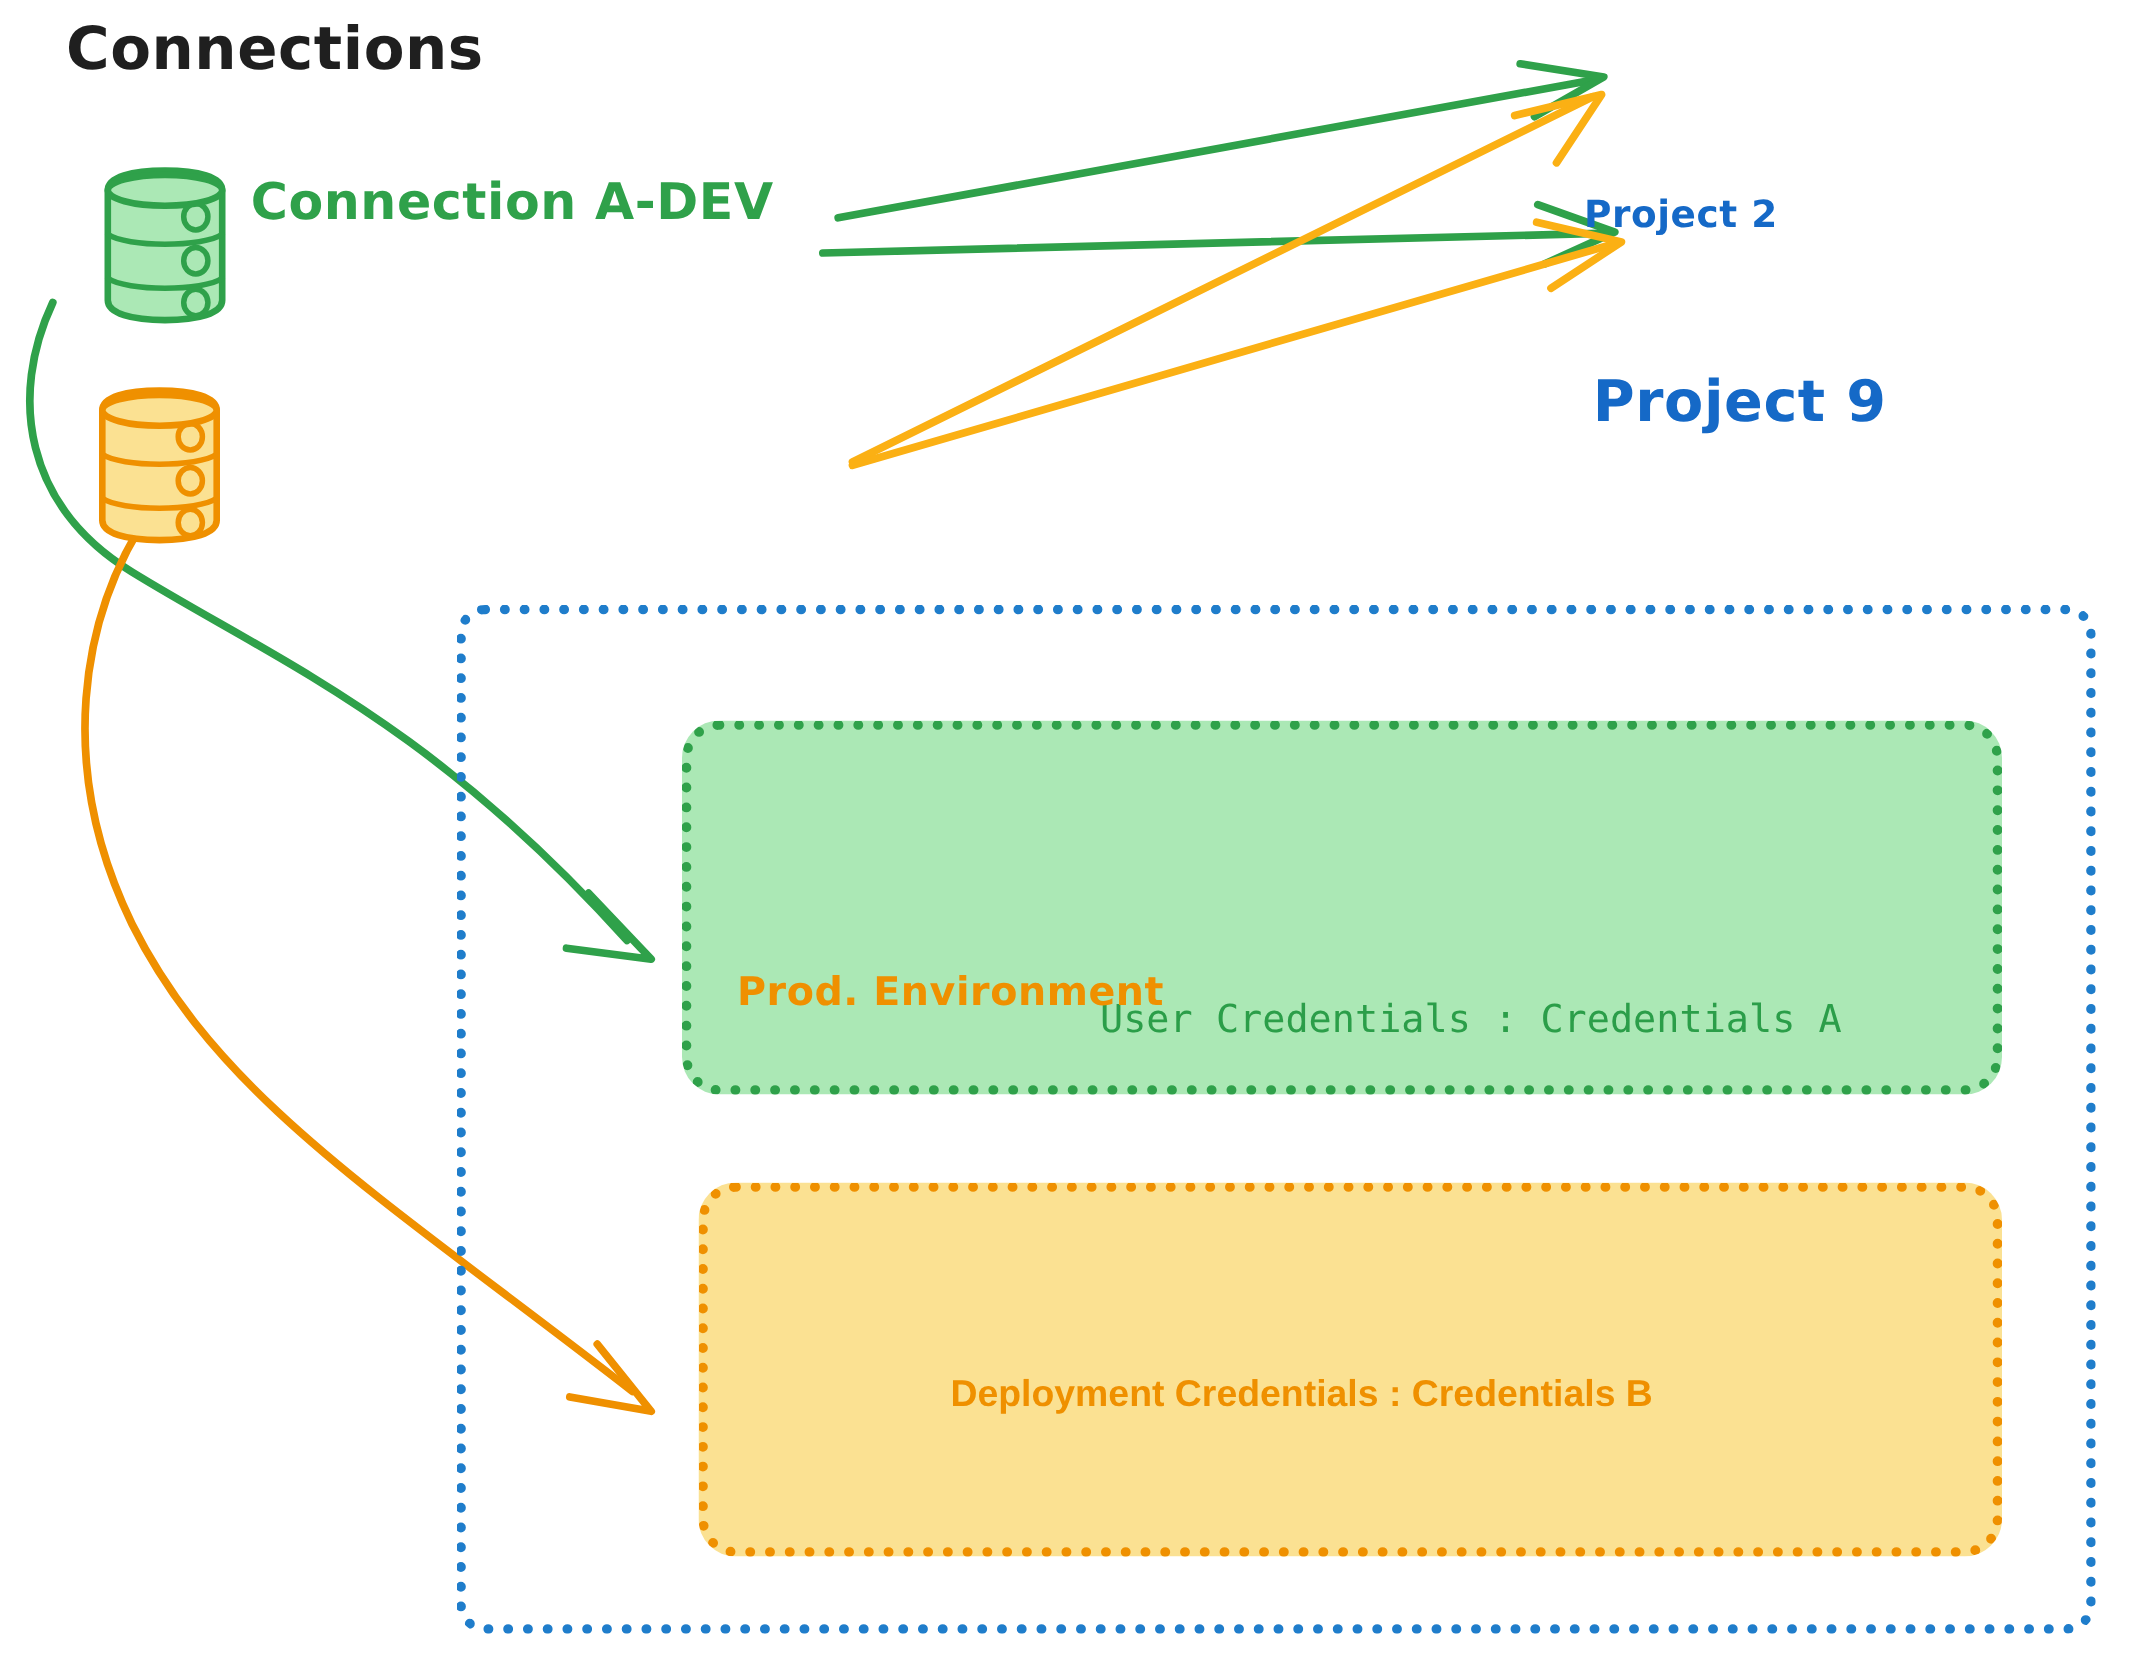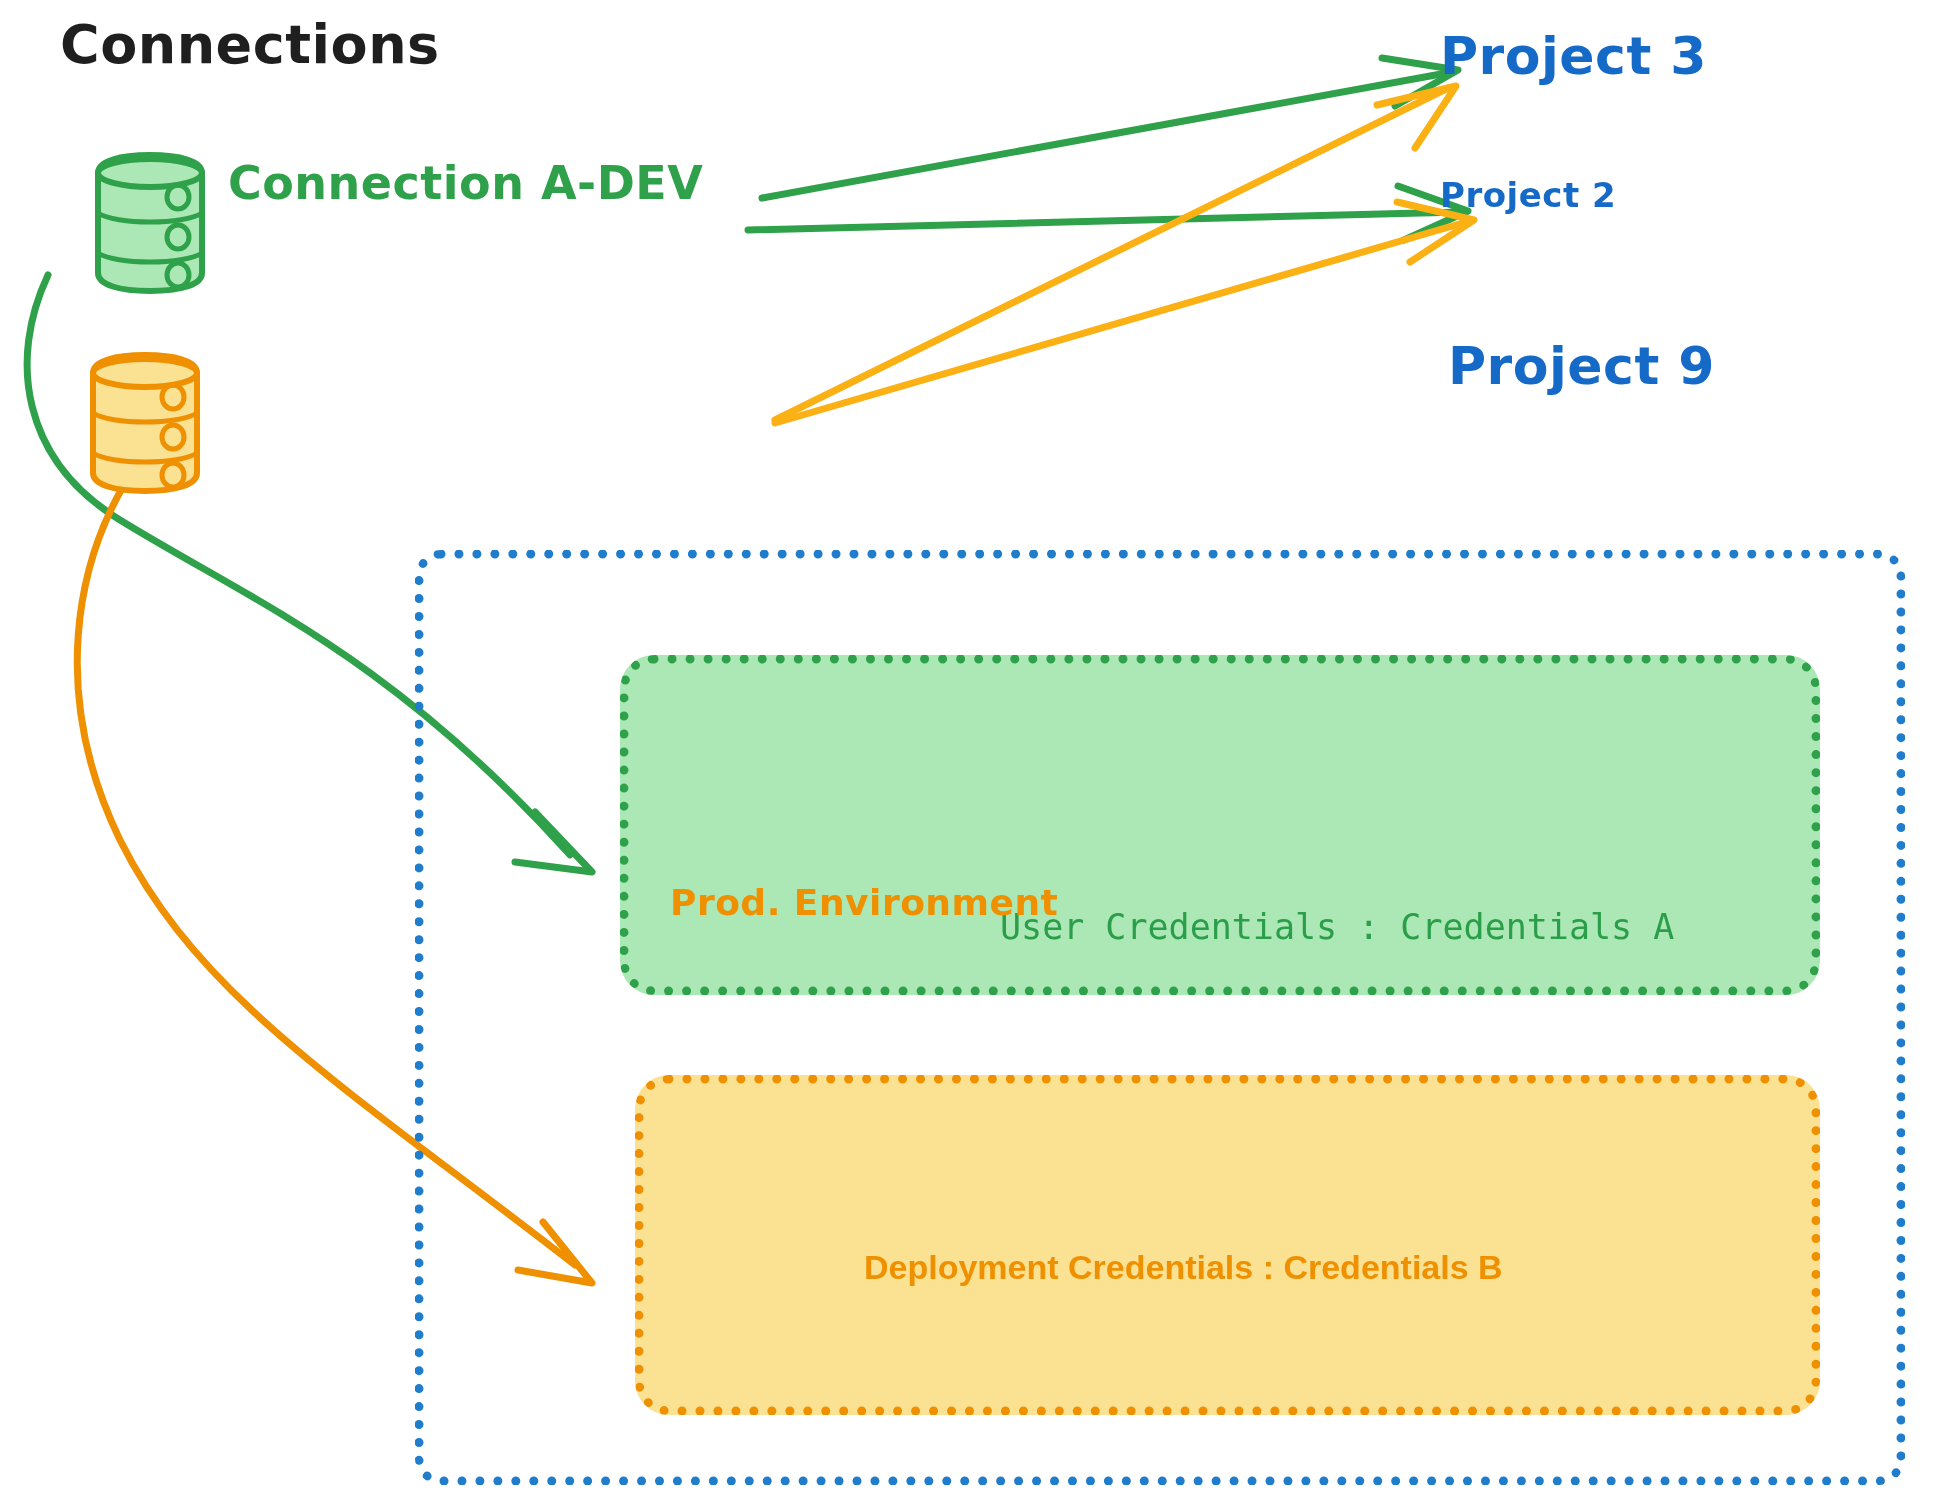--- a/index.html
+++ b/index.html
@@ -117,21 +117,20 @@
 
   <div class="dotbox" id="dev-env-box"></div>
 
   <div class="dotbox" id="prod-env-box"></div>
 
   <div class="lbl" id="title-connections">Connections</div>
 
   <div class="lbl" id="label-conn-a">Connection A-DEV</div>
 
 
-  <div class="lbl" id="label-project-3">Project 3</div>
 
   <div class="lbl" id="label-project-2">Project 2</div>
 
   <div class="lbl" id="label-project-1">Project 9</div>
 
 
   <div class="lbl" id="label-dev-creds">User Credentials : Credentials A</div>
 
   <div class="lbl" id="label-prod-env">Prod. Environment</div>
 

